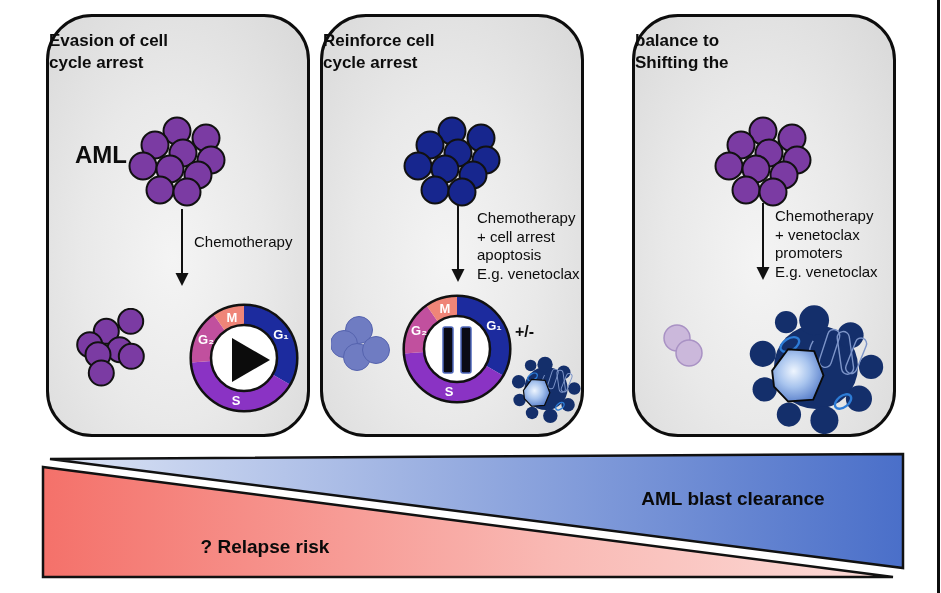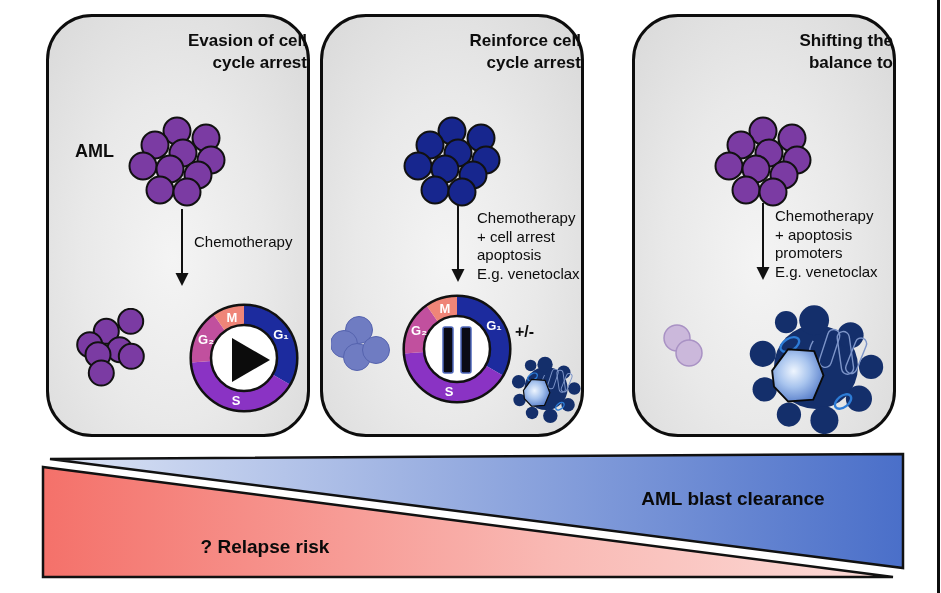--- a/index.html
+++ b/index.html
@@ -2,23 +2,23 @@
 <html style="--aml_purple: #7b3ba3; --aml_navy: #17268e; --faded_blue: #6f7cc2; --faded_lavender: #cbb8db; --g1_blue: #1c2b9e; --s_purple: #8a33c4; --g2_magenta: #c1509e; --m_salmon: #ef8578; --apoptotic_navy: #142f6b; --organelle_blue: #2d7cd6; --squiggle_blue: #7d95c9; --relapse_red_left: #f4716a; --relapse_red_right: #fcdcd8; --clearance_blue_left: #dce4f5; --clearance_blue_right: #4a6fc9;"><head>
 <meta charset="utf-8">
 <style>
   html,body{margin:0;padding:0;background:#fff;}
   .canvas{position:relative;width:941px;height:593px;background:#ffffff;overflow:hidden;
           font-family:"Liberation Sans","DejaVu Sans",sans-serif;color:#0d0d0d;}
   .edge-line{position:absolute;top:0;right:1px;width:3px;height:593px;background:#0d0d0d;}
   .panel{position:absolute;top:14px;width:264px;height:423px;box-sizing:border-box;
          border:3px solid #0d0d0d;border-radius:46px;
          background:radial-gradient(ellipse at 48% 58%, #f4f4f4 0%, #e9e9e9 48%, #d8d8d8 100%);}
-  .panel-title{position:absolute;top:13px;left:0;width:100%;text-align:right;
+  .panel-title{position:absolute;top:13px;left:0;width:100%;text-align:left;
                font-weight:bold;font-size:17px;line-height:22px;}
-  .aml-label{position:absolute;left:26px;top:124px;font-weight:bold;font-size:18px;}
+  .aml-label{position:absolute;left:26px;top:124px;font-weight:bold;font-size:24px;}
   .abs{position:absolute;}
   .arrow-label-1{position:absolute;left:145px;top:216px;font-size:15px;line-height:18px;}
   .arrow-lines{position:absolute;font-size:15px;line-height:18.5px;}
   .plusminus{position:absolute;left:192px;top:306px;font-weight:bold;font-size:16px;}
   .wheel-label{font-weight:bold;fill:#ffffff;font-size:13px;
                font-family:"Liberation Sans","DejaVu Sans",sans-serif;}
   .wedge-label{font-weight:bold;font-size:19px;fill:#0a0a0a;
                font-family:"Liberation Sans","DejaVu Sans",sans-serif;}
 </style>
 </head>
@@ -168,22 +168,22 @@
         <path d="M72,48 q-9,15 1,28"></path>
       </g>
       <ellipse cx="47" cy="52" rx="11" ry="6.5" transform="rotate(-32 47 52)" stroke="var(--organelle_blue)" stroke-width="3" fill="none"></ellipse>
       <ellipse cx="104" cy="113" rx="10" ry="6" transform="rotate(-38 104 113)" stroke="var(--organelle_blue)" stroke-width="3" fill="none"></ellipse>
       <path d="M28,80 L45,57 L73,59 L83,85 L72,111 L45,113 L30,97 Z" fill="url(#nucGrad)" stroke="#0a0a0a" stroke-width="2.5" stroke-linejoin="round"></path>
     </svg>
   </div>
 
   <div class="panel" style="left:632px">
     <div class="panel-title">
+      <div>balance to</div>
       <div>Shifting the</div>
-      <div>balance to</div>
     </div>
 
     <svg class="abs" style="left:76px;top:98px" width="110" height="92" viewBox="0 0 110 92">
       <g fill="var(--aml_purple)" stroke="#111" stroke-width="2">
         <circle cx="52" cy="16" r="13.5"></circle>
           <circle cx="81" cy="23" r="13.5"></circle>
         <circle cx="30" cy="30" r="13.5"></circle>
           <circle cx="58" cy="38" r="13.5"></circle>
         <circle cx="86" cy="45" r="13.5"></circle>
           <circle cx="18" cy="51" r="13.5"></circle>
@@ -193,21 +193,21 @@
           <circle cx="62" cy="77" r="13.5"></circle>
       </g>
     </svg>
 
     <svg class="abs" style="left:118px;top:186px" width="20" height="78" viewBox="0 0 20 78">
       <line x1="10" y1="0" x2="10" y2="66" stroke="#111" stroke-width="2"></line>
       <polygon points="3.5,64 16.5,64 10,77" fill="#111"></polygon>
     </svg>
     <div class="arrow-lines" style="left:140px;top:190px">
       <div>Chemotherapy</div>
-      <div>+ apoptosis</div>
+      <div>+ venetoclax</div>
       <div>promoters</div>
       <div>E.g. venetoclax</div>
     </div>
 
     <svg class="abs" style="left:26px;top:306px" width="45" height="48" viewBox="0 0 45 48">
       <g fill="var(--faded_lavender)" stroke="#a992c4" stroke-width="1.5">
         <circle cx="16" cy="15" r="13"></circle>
           <circle cx="28" cy="30" r="13"></circle>
       </g>
     </svg>

